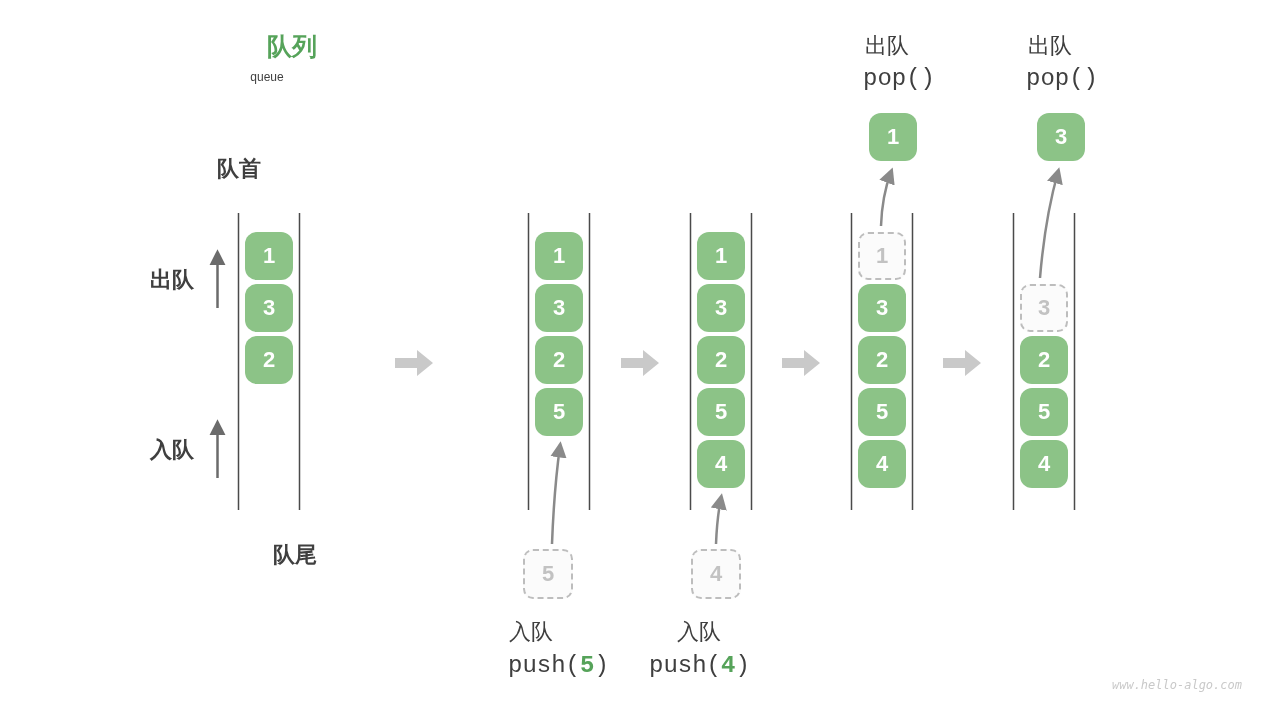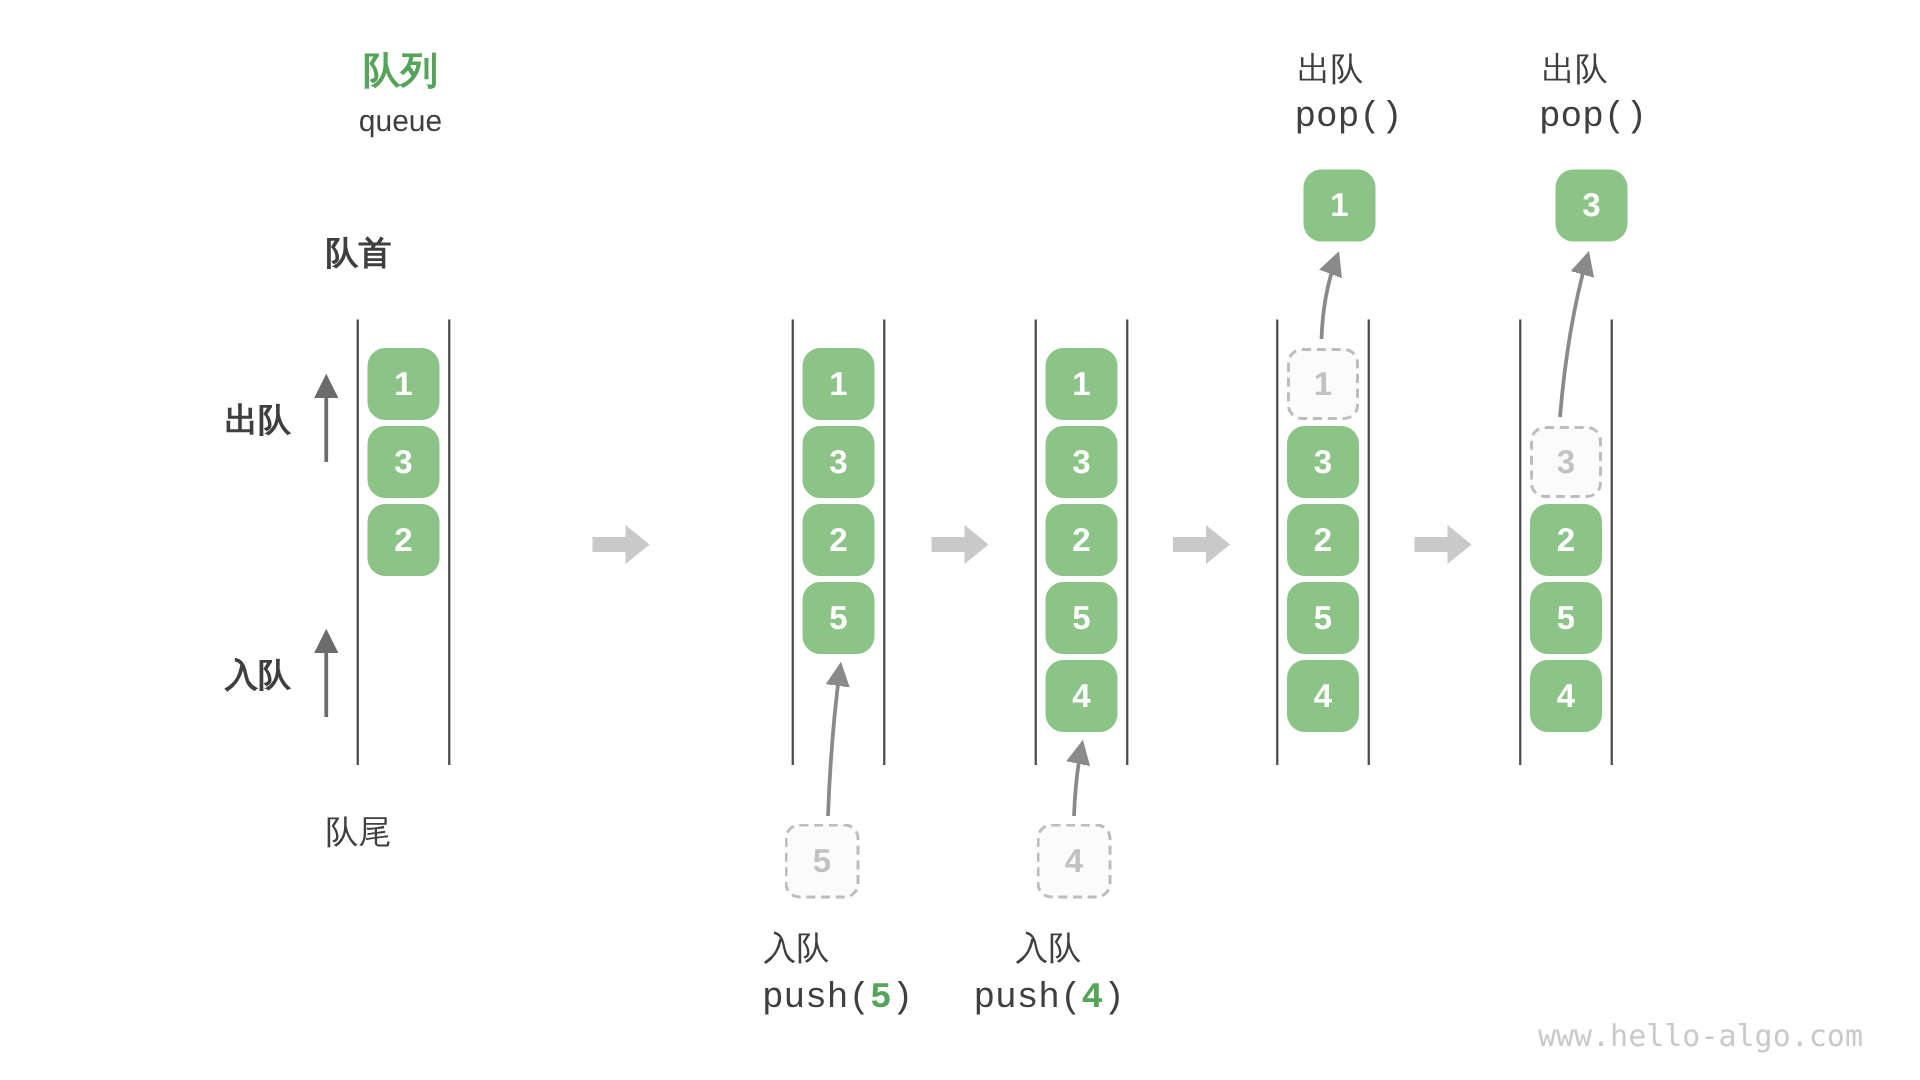--- a/index.html
+++ b/index.html
@@ -2,44 +2,44 @@
 <html><head>
 <meta charset="utf-8">
 <style>
   html,body{margin:0;padding:0;background:#fff;}
   .canvas{
     position:relative;width:1280px;height:720px;background:#ffffff;
     font-family:"Liberation Sans","DejaVu Sans",sans-serif;overflow:hidden;
   }
   .layer{position:absolute;left:0;top:0;width:1280px;height:720px;}
   .lbl{position:absolute;color:#3f3f3f;white-space:nowrap;}
-  .title-zh{left:217px;top:30px;width:100px;text-align:center;font-size:25px;font-weight:700;color:#56a35a;}
-  .title-en{left:217px;top:70px;width:100px;text-align:center;font-size:20px;color:#3f3f3f;}
+  .title-zh{left:217px;top:30px;width:100px;text-align:right;font-size:25px;font-weight:700;color:#56a35a;}
+  .title-en{left:217px;top:70px;width:100px;text-align:center;font-size:12px;color:#3f3f3f;}
   .front-lbl{left:217px;top:154px;width:100px;text-align:left;font-size:22px;font-weight:700;}
-  .rear-lbl{left:217px;top:540px;width:100px;text-align:left;font-size:22px;font-weight:400;}
+  .rear-lbl{left:217px;top:540px;width:100px;text-align:right;font-size:22px;font-weight:700;}
   .side-lbl{font-size:22px;font-weight:700;}
   .deq-lbl{left:150px;top:265px;}
   .enq-lbl{left:150px;top:435px;}
   .op-zh{font-size:22px;font-weight:500;}
   .op-code{font-family:Liberation Mono, monospace;font-size:24px;font-weight:500;}
   .op-code .arg{color:#56a35a;font-weight:700;}
   .qbox{
     position:absolute;width:48px;height:48px;border-radius:12px;box-sizing:border-box;
     display:flex;align-items:center;justify-content:center;
     font-size:22px;font-weight:600;
   }
   .solid{background:#8cc387;color:#ffffff;}
   .dashed{
     background:#fbfbfb;color:#c2c2c2;border:2px dashed #bdbdbd;border-radius:10px;
   }
   .staged{width:50px;height:50px;}
   .watermark{
     position:absolute;right:38px;top:678px;
     font-family:"DejaVu Sans Mono","Liberation Mono",monospace;
-    font-size:20px;color:#c9c9c9;letter-spacing:0px;
+    font-size:12px;color:#c9c9c9;letter-spacing:0px;font-style:italic;
   }
 </style>
 </head>
 <body>
 
 <div class="canvas">
 
   <svg class="layer" width="1280" height="720" viewBox="0 0 1280 720">
     <defs>
       <marker id="ah-gray" viewBox="0 0 10 10" refX="7" refY="5" markerWidth="6.5" markerHeight="6.5" orient="auto-start-reverse">

